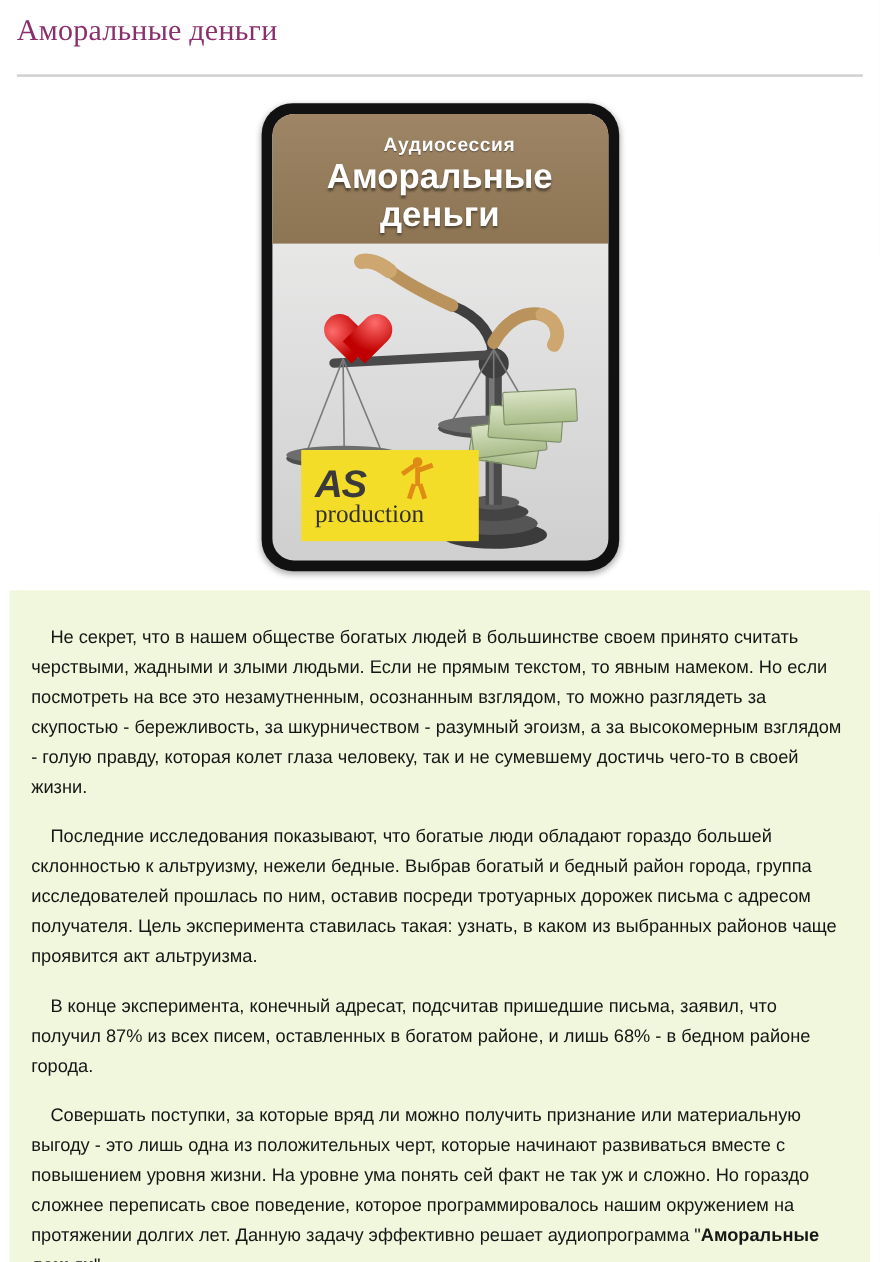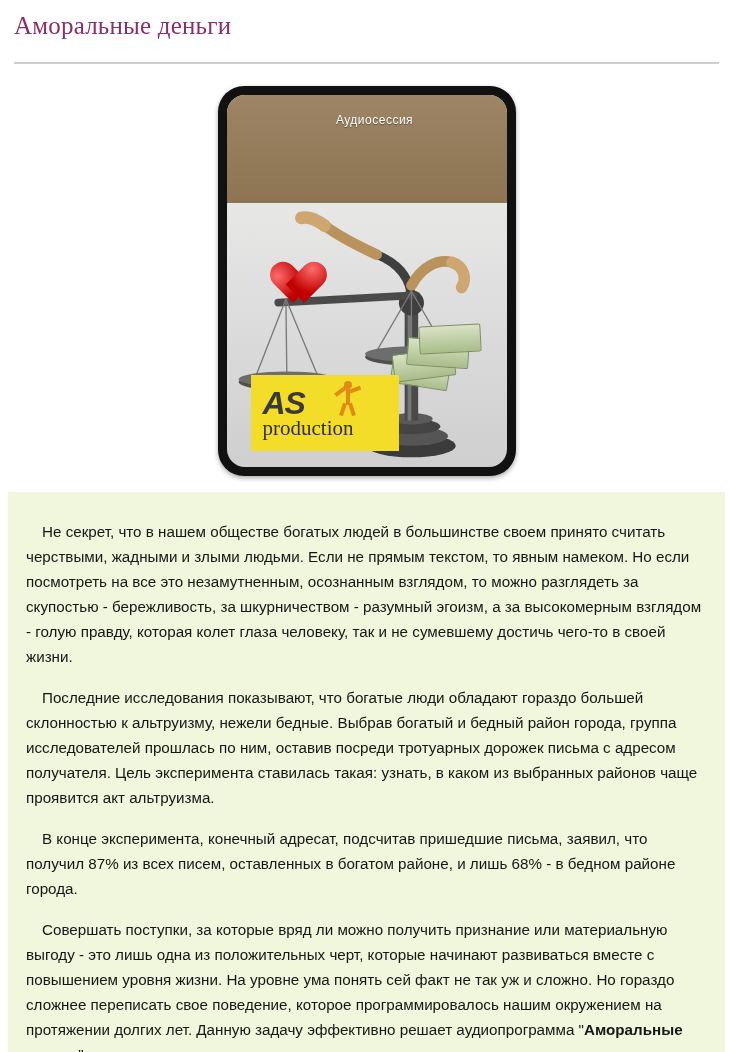--- a/index.html
+++ b/index.html
@@ -64,22 +64,22 @@
     left: 0; right: 0; top: 0;
     height: 108px;
     background: linear-gradient(#9d8565, #8d7453);
   }
   .cover-kicker {
     position: absolute;
     top: 18px;
     left: 16px; right: 0;
     text-align: center;
     color: #ffffff;
-    font-size: 12px;
-    font-weight: normal;
+    font-size: 16px;
+    font-weight: bold;
     letter-spacing: 0.5px;
     text-shadow: 0 1px 1px rgba(0,0,0,0.4);
   }
   .cover-title {
     position: absolute;
     top: 38px;
     left: 0; right: 0;
     text-align: center;
     color: #ffffff;
     font-size: 29px;
@@ -214,21 +214,22 @@
   <h1 class="page-title">Аморальные деньги</h1>
   <hr class="title-rule">
 
   <div class="cover-wrap">
     <div class="cover">
       <div class="cover-inner">
 
         <div class="cover-top"></div>
         <div class="cover-kicker">Аудиосессия</div>
         <div class="cover-title">
-          <br>
+          <span>Аморальные</span><br>
+          <span>деньги</span>
         </div>
 
         <div class="scales">
           <svg class="scale-svg" viewBox="0 0 280 290" preserveAspectRatio="xMidYMid meet">
 
             <ellipse cx="186" cy="268" rx="46" ry="12" fill="#3b3b3b"></ellipse>
             <ellipse cx="186" cy="258" rx="38" ry="10" fill="#555"></ellipse>
             <ellipse cx="186" cy="248" rx="30" ry="8" fill="#444"></ellipse>
             <ellipse cx="186" cy="240" rx="22" ry="6" fill="#5a5a5a"></ellipse>
             <rect x="179" y="120" width="14" height="122" fill="#4a4a4a"></rect>

